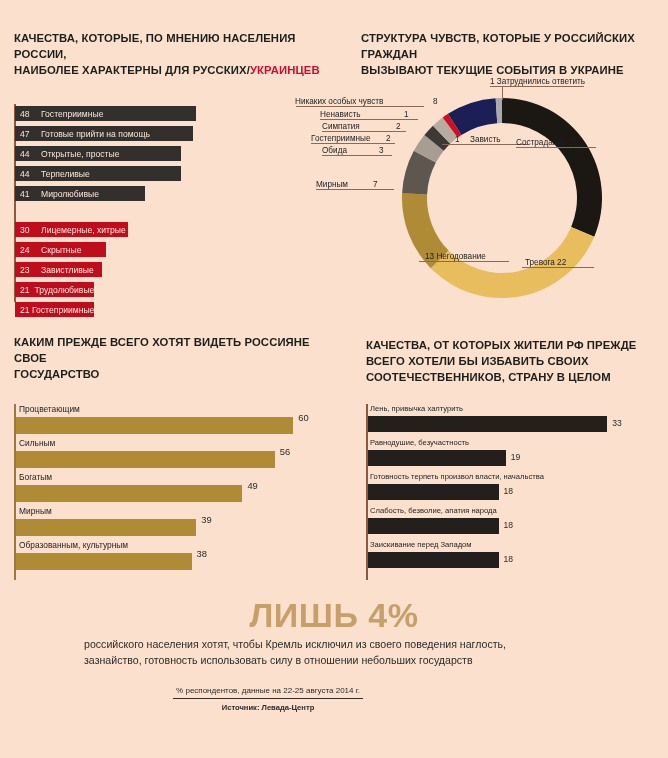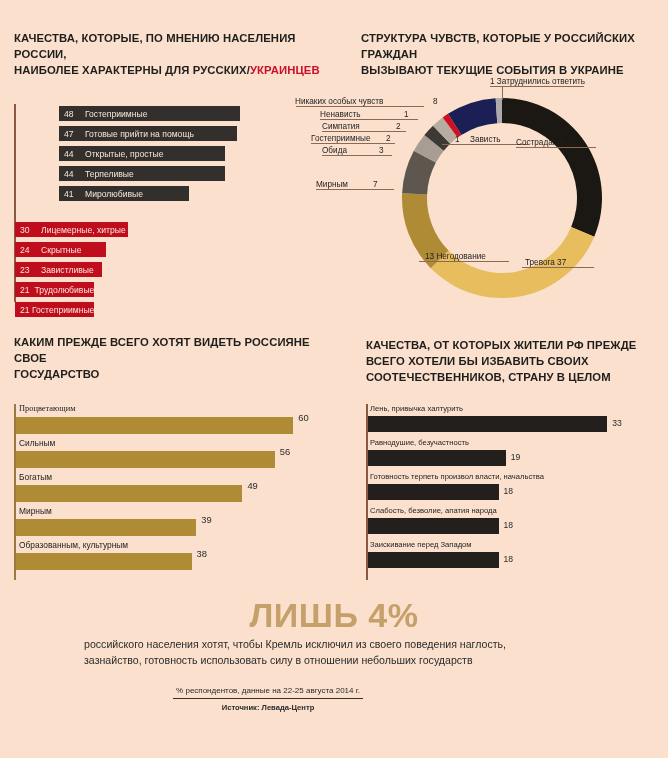--- a/index.html
+++ b/index.html
@@ -27,21 +27,21 @@
 
   
   #chart1{position:absolute;left:14px;top:104px;width:310px;height:200px;}
   #chart1 .axis{position:absolute;left:0;top:0;width:1.5px;height:198px;background:#8a5a40;}
   .c1row{position:absolute;left:1px;height:15px;}
   .c1bar{
     position:absolute;left:0;top:0;height:15px;
     display:flex;align-items:center;
     color:#f7e6d8;font-size:8.6px;white-space:nowrap;
   }
-  .c1bar.dark{background:#332f2d;margin-left:44px;}
+  .c1bar.dark{background:#332f2d;}
   .c1bar.red{background:#c00d1e;}
   .c1val{display:inline-block;width:19px;padding-left:5px;}
   .c1lab{padding-left:2px;}
 
   
   #donut{position:absolute;left:392px;top:88px;width:220px;height:220px;}
   #donut svg{display:block;}
   .dlab{
     position:absolute;font-size:8.2px;color:#1e1e1e;white-space:nowrap;
   }
@@ -176,21 +176,21 @@
         <path d="M32.38535357082429,46.944733291547784 A100,100 0 0 1 40.992098851788796,37.626596189492986 L58.2440741388416,55.719947142119736 A75,75 0 0 0 51.78901517811822,62.70854996866084 Z" fill="#3d3a36"></path>
         <path d="M40.992098851788796,37.626596189492986 A100,100 0 0 1 50.70920709453591,29.472974246894168 L65.53190532090193,49.60473068517063 A75,75 0 0 0 58.2440741388416,55.719947142119736 Z" fill="#b5aca2"></path>
         <path d="M50.70920709453591,29.472974246894168 A100,100 0 0 1 55.935918254440175,25.874646716881927 L69.45193869083013,46.905985037661445 A75,75 0 0 0 65.53190532090193,49.60473068517063 Z" fill="#d01020"></path>
         <path d="M55.935918254440175,25.874646716881927 A100,100 0 0 1 103.65760803434355,10.201332352811562 L105.24320602575767,35.15099926460867 A75,75 0 0 0 69.45193869083013,46.905985037661445 Z" fill="#1b1f55"></path>
         <path d="M103.65760803434355,10.201332352811562 A100,100 0 0 1 109.99999999999999,10 L109.99999999999999,35 A75,75 0 0 0 105.24320602575767,35.15099926460867 Z" fill="#aba9ab"></path>
       </svg>
     </div>
 
   <div id="chart3">
     <div class="axis"></div>
-  <div class="c3lab" style="top: 0px; font-family: Liberation Serif, serif;">Процветающим</div>
+  <div class="c3lab" style="top: 0px;">Процветающим</div>
       <div class="c3bar" style="top: 13px; width: 277.2px;"></div>
       <div class="c3val" style="top: 8px; left: 284.2px;">60</div>
       <div class="c3lab" style="top: 34px;">Сильным</div>
       <div class="c3bar" style="top: 47px; width: 258.72px;"></div>
       <div class="c3val" style="top: 42px; left: 265.72px;">56</div>
       <div class="c3lab" style="top: 68px;">Богатым</div>
       <div class="c3bar" style="top: 81px; width: 226.38px;"></div>
       <div class="c3val" style="top: 76px; left: 233.38px;">49</div>
       <div class="c3lab" style="top: 102px;">Мирным</div>
       <div class="c3bar" style="top: 115px; width: 180.18px;"></div>
@@ -249,17 +249,17 @@
     <div class="lead" style="left: 316px; top: 189px; width: 78px;"></div>
     <div class="dlab" style="left: 373px; top: 180px;">7</div>
     <div class="dlab" style="left: 490px; top: 77px;">1 Затруднились ответить</div>
     <div class="lead" style="left: 490px; top: 86px; width: 94px;"></div>
     <div class="leadv" style="left: 502px; top: 86px; height: 14px;"></div>
     <div class="dlab" style="left: 455px; top: 135px;">1</div>
     <div class="dlab" style="left: 470px; top: 135px;">Зависть</div>
     <div class="lead" style="left: 442px; top: 144px; width: 86px;"></div>
     <div class="dlab" style="left: 516px; top: 138px;">Сострадание 31</div>
     <div class="lead" style="left: 516px; top: 147px; width: 80px;"></div>
-    <div class="dlab" style="left: 525px; top: 258px;">Тревога 37</div>
+    <div class="dlab" style="left: 525px; top: 258px;">Тревога 22</div>
     <div class="lead" style="left: 522px; top: 267px; width: 72px;"></div>
     <div class="dlab" style="left: 425px; top: 252px;">13  Негодование</div>
     <div class="lead" style="left: 419px; top: 261px; width: 90px;"></div>
   </div>
 
 </body></html>

